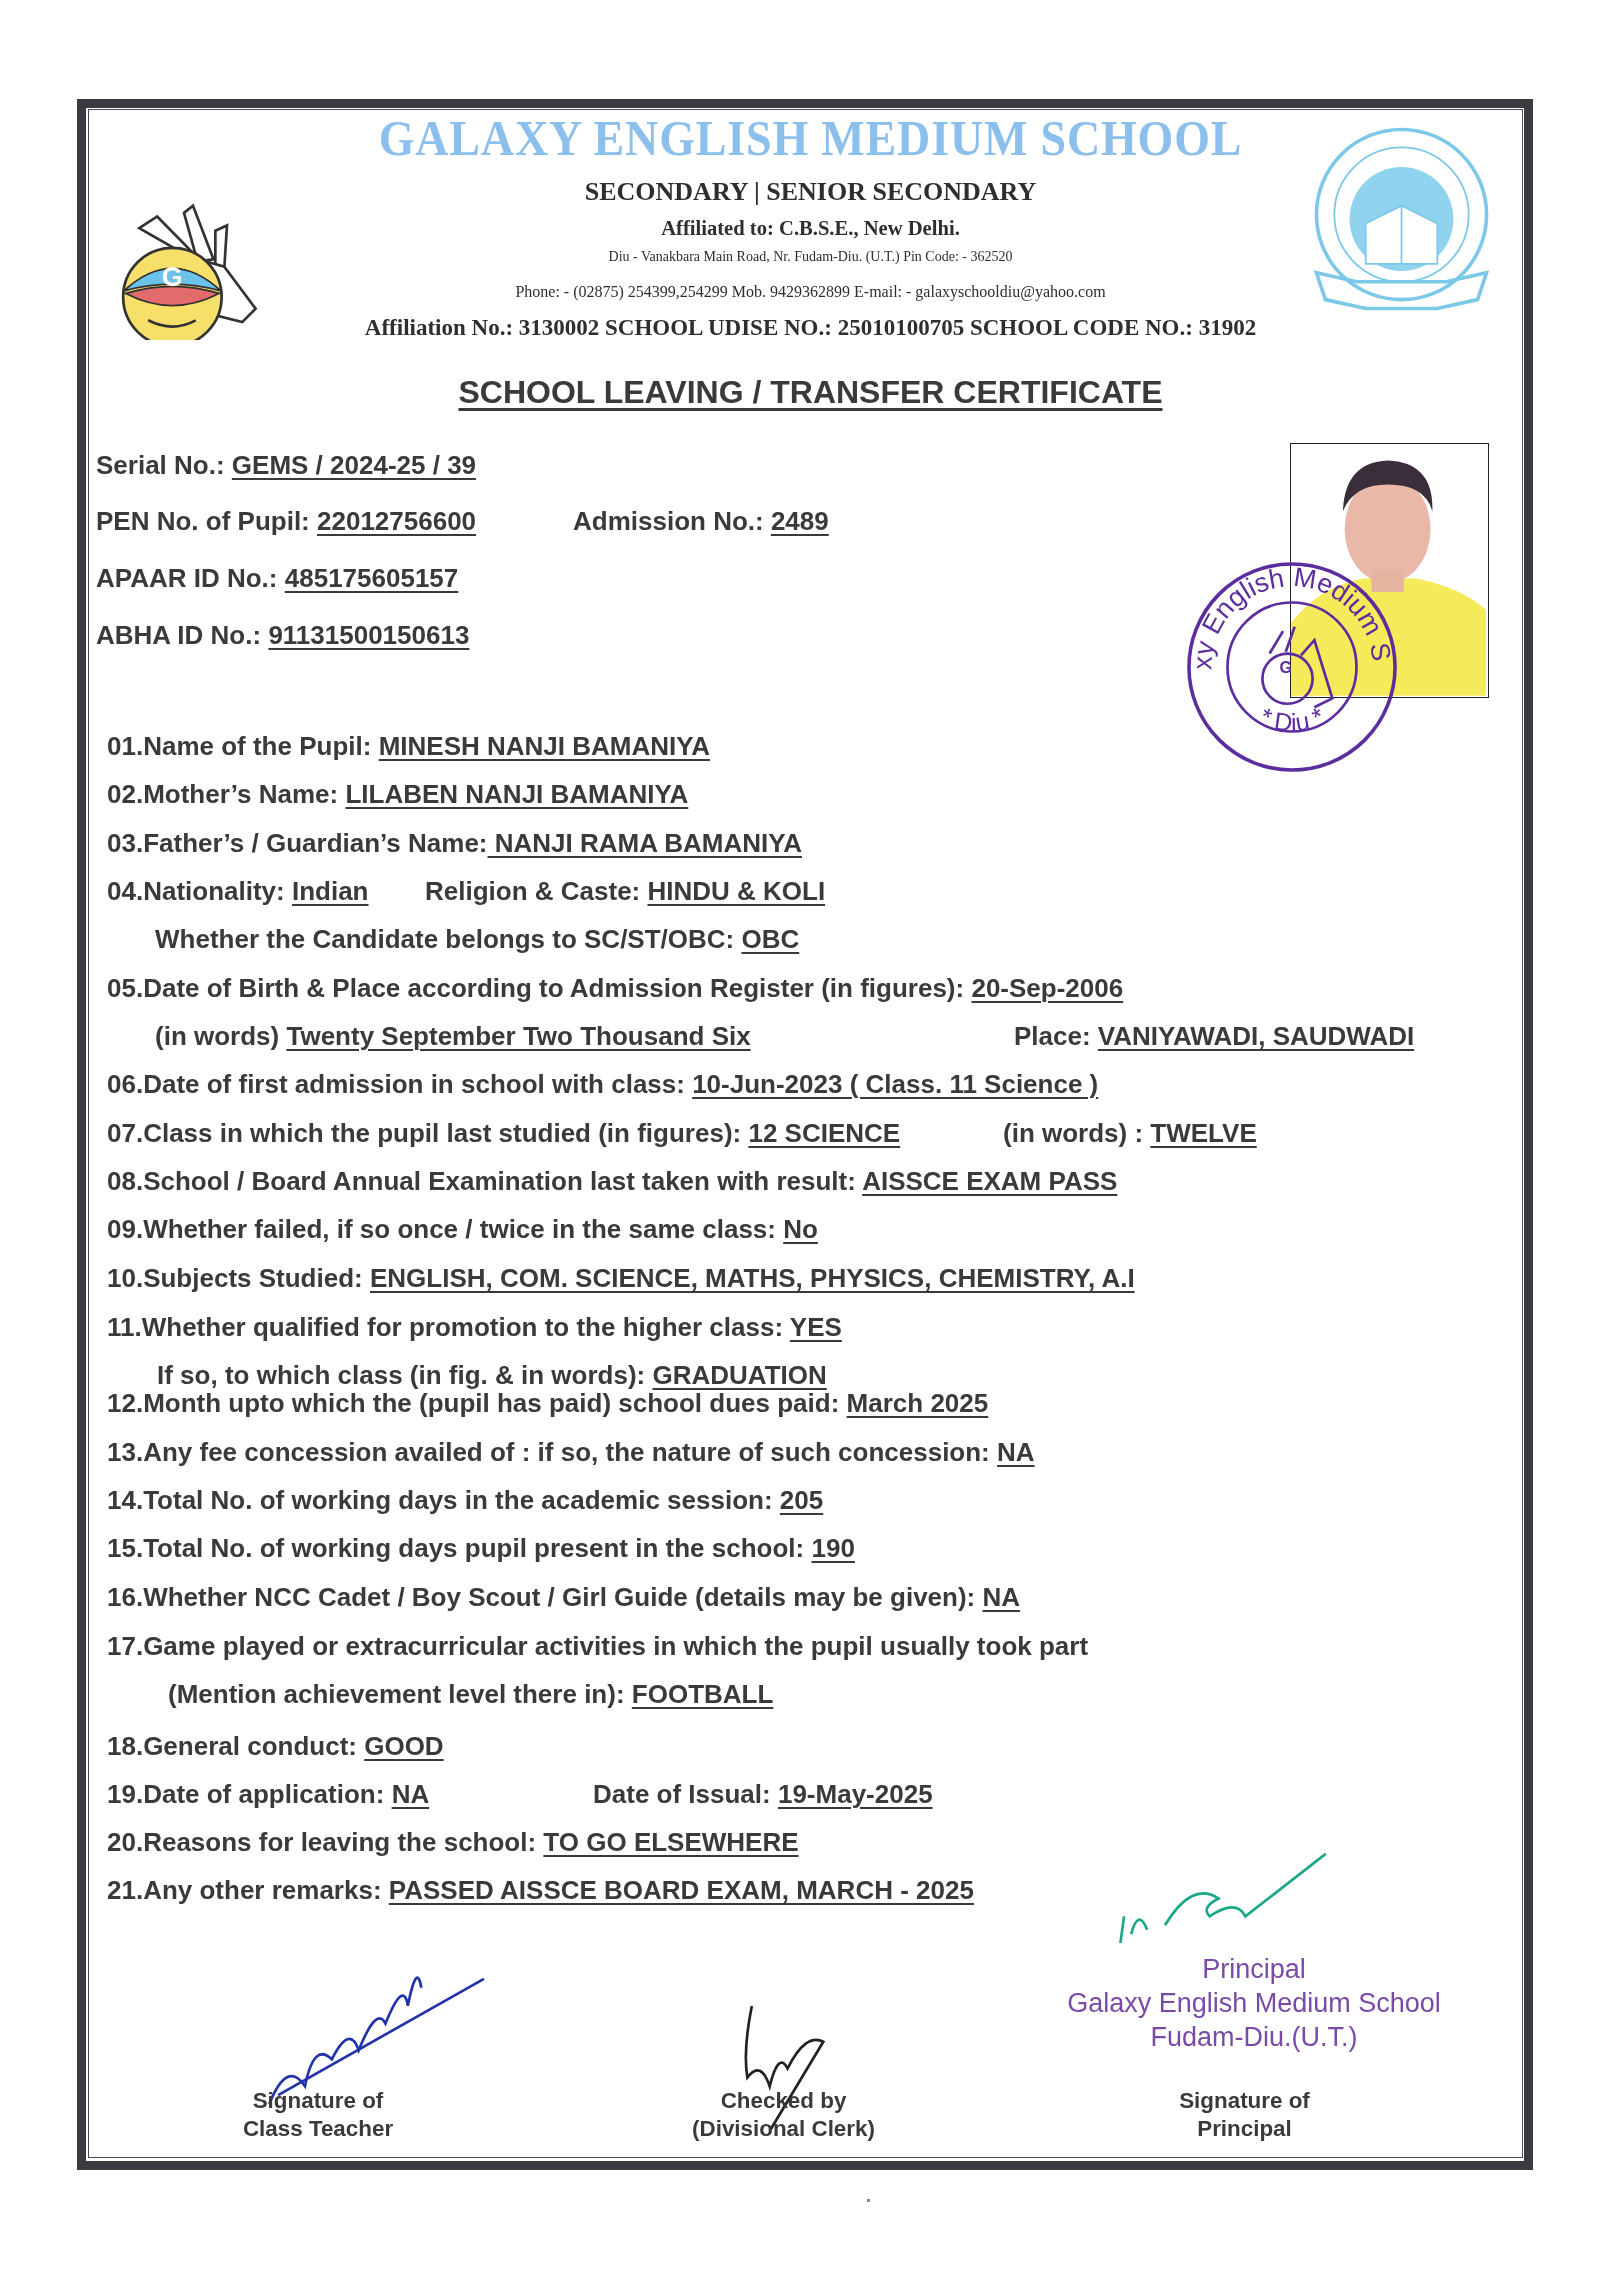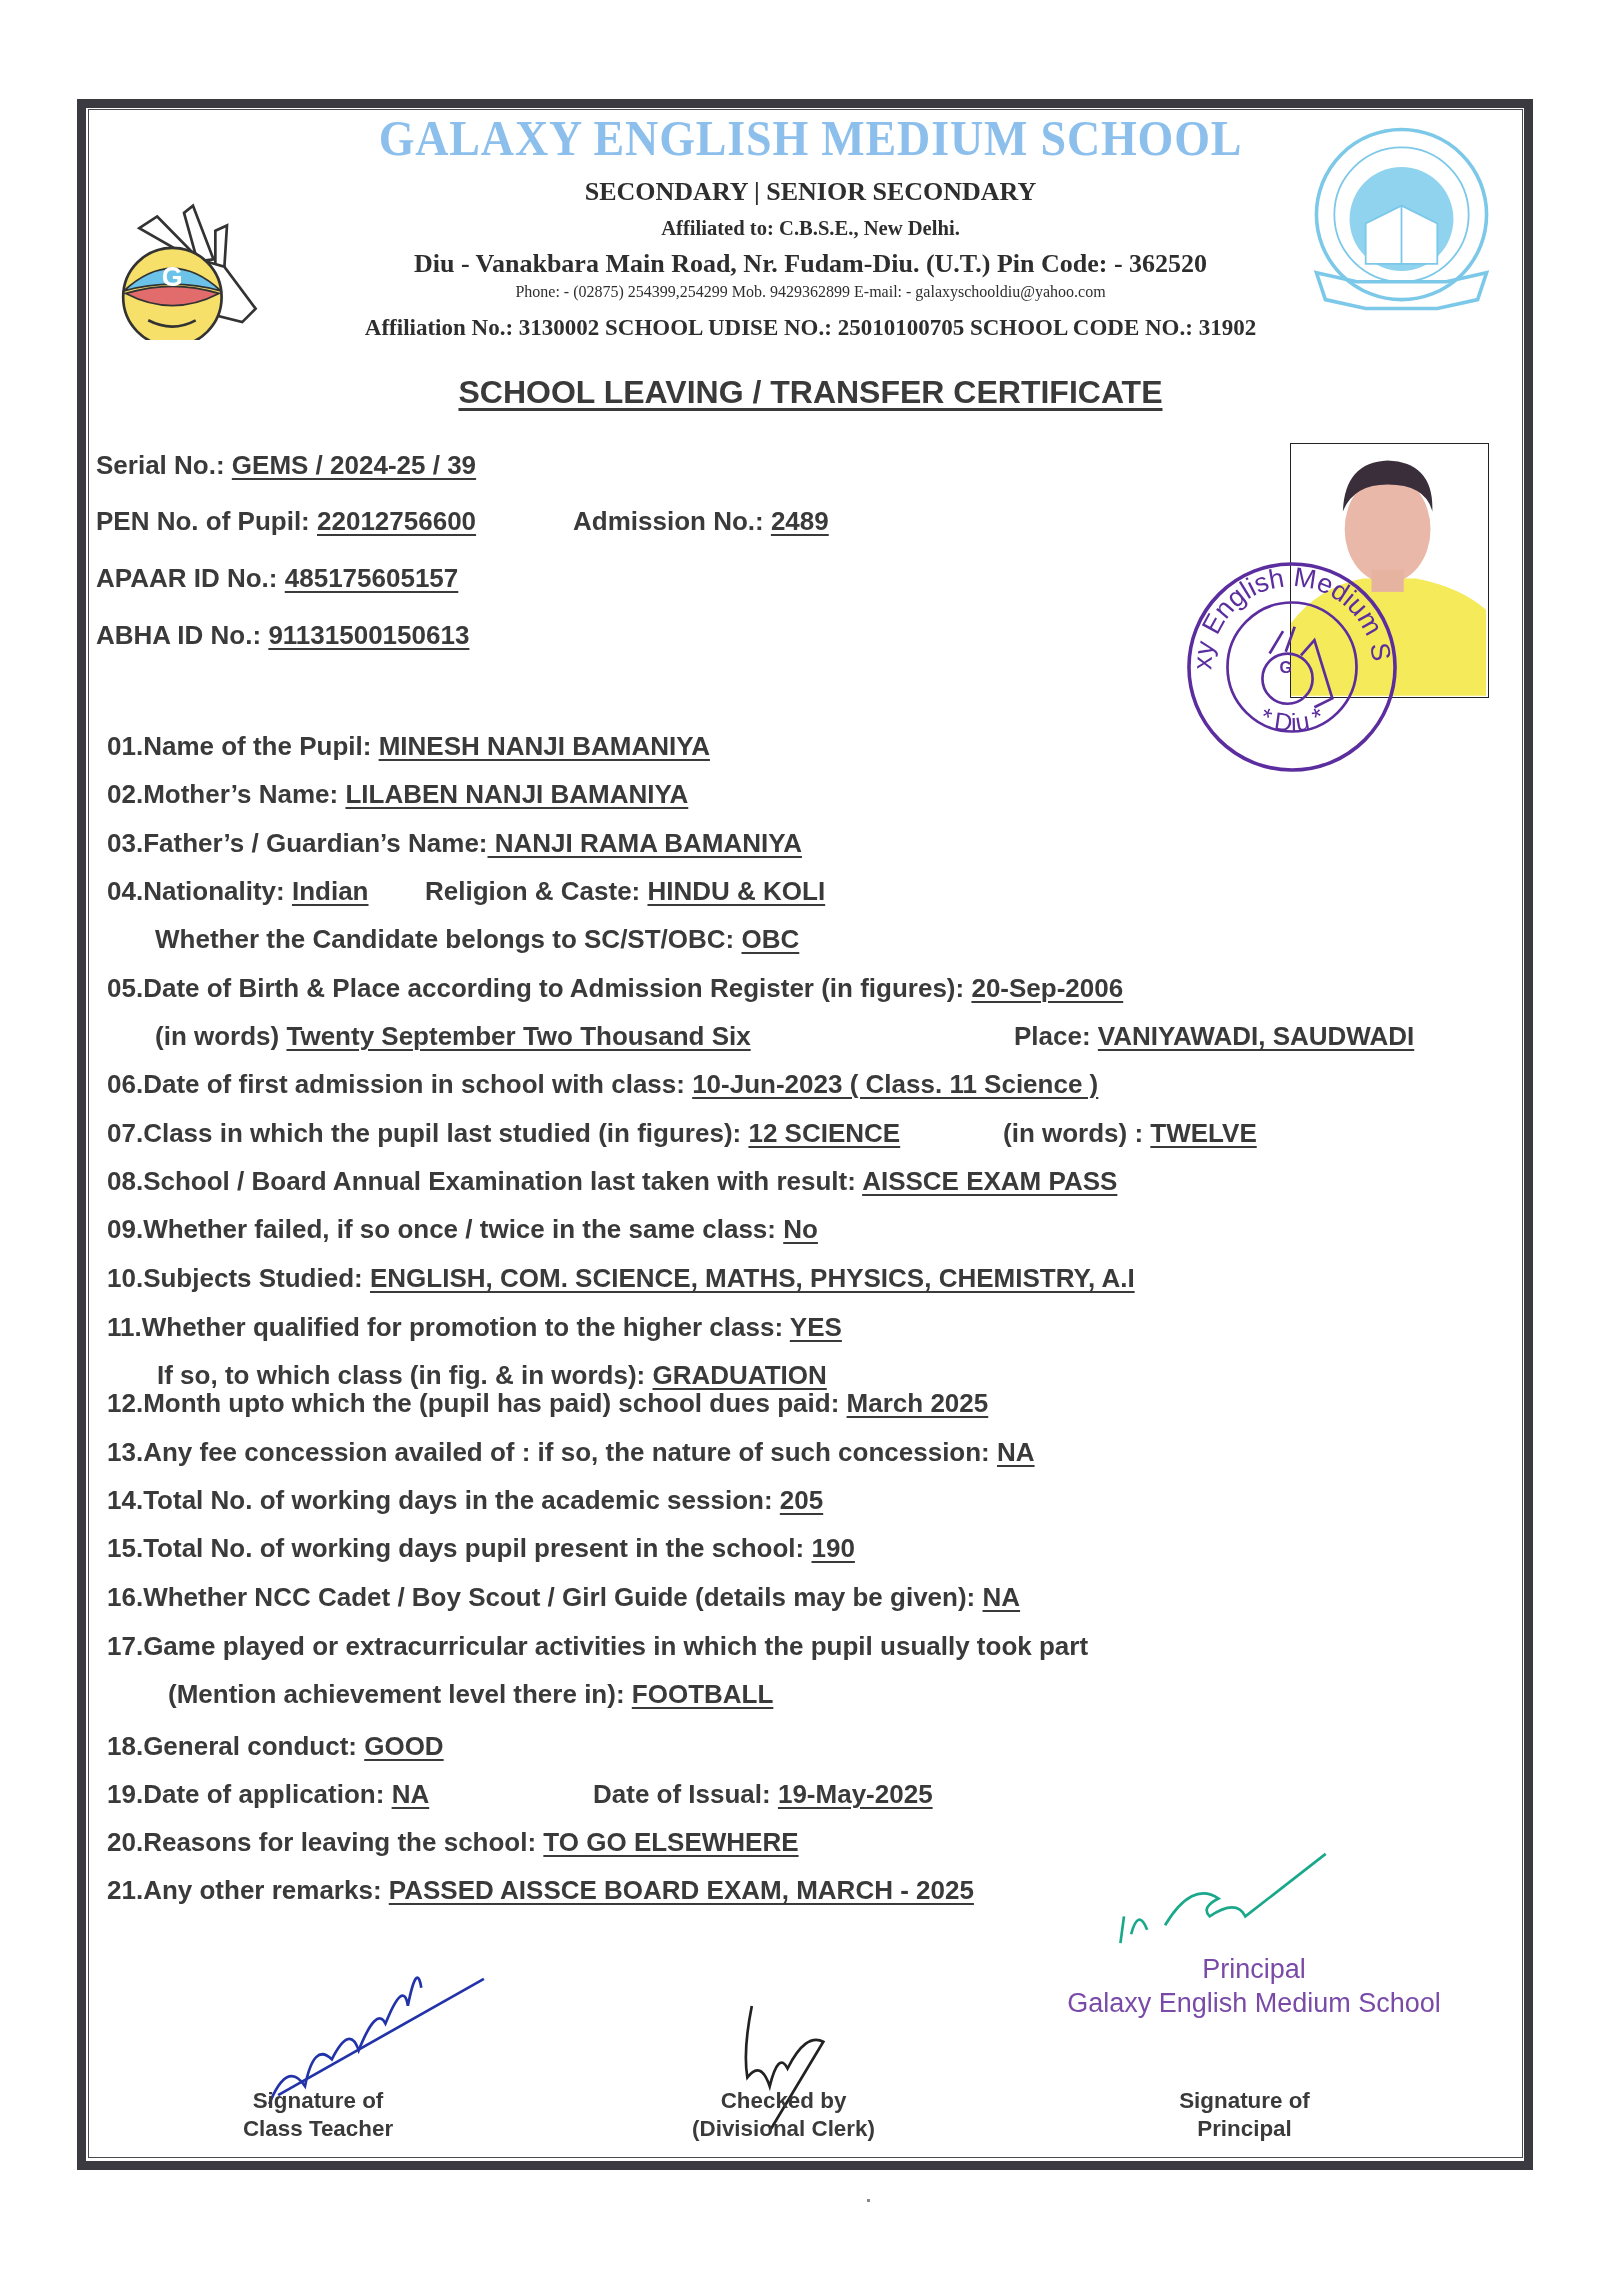--- a/index.html
+++ b/index.html
@@ -9,21 +9,21 @@
                  border:9px solid #3a3a40; box-sizing:border-box; }
   .frame-inner { position:absolute; left:88px; top:109px; width:1435px; height:2049px;
                  border:1.8px solid #4a4a50; box-sizing:border-box; }
   .abs { position:absolute; white-space:nowrap; }
   .center { left:0; width:1621px; text-align:center; }
   .school-name { top:109px; font-family:"Liberation Serif", serif; font-weight:bold;
                  font-size:50px; color:#8cbfec; letter-spacing:0.9px; transform:scaleX(0.92); }
   .hdr { font-family:"Liberation Serif", serif; color:#2e2e2e; }
   .sub1 { top:177px; font-size:26px; font-weight:bold; }
   .sub2 { top:217px; font-size:20.6px; font-weight:bold; }
-  .sub3 { top:249px; font-size:26px; font-weight:bold; }
+  .sub3 { top:249px; font-size:14px; font-weight:normal; }
   .sub4 { top:283px; font-size:16px; font-weight:normal; }
   .sub5 { top:315px; font-size:23px; font-weight:bold; }
   .cert-title { top:374px; font-size:32px; font-weight:bold; text-decoration:underline;
                 text-underline-offset:4.5px; color:#3a3a3a; }
   .line { font-size:26px; font-weight:bold; color:#3a3a3a; }
   .val { text-decoration:underline; text-underline-offset:3.6px; text-decoration-thickness:1.8px; }
   .logo { position:absolute; left:99px; top:161px; width:179px; height:179px; }
   .cbse { position:absolute; left:1303px; top:116px; width:197px; height:215px; }
   .photo { position:absolute; left:1290px; top:443px; width:199px; height:255px;
            border:1.8px solid #222; box-sizing:border-box; background:#fff; overflow:hidden; }
@@ -241,20 +241,21 @@
 <svg class="sig" style="left:716px;top:1997px;" width="161" height="143" viewBox="0 0 180 160">
   <path d="M40 10 Q30 60 35 90 Q50 70 60 100 Q70 60 80 80 Q100 40 120 50 L60 150" fill="none" stroke="#222" stroke-width="3"></path>
 </svg>
 <svg class="sig" style="left:1111px;top:1845px;" width="233" height="116" viewBox="0 0 260 130">
   <path d="M10 110 L14 80 M22 100 Q30 70 40 95 M60 90 Q90 40 120 60 Q100 70 110 80 Q140 60 150 80 L240 10" fill="none" stroke="#1aa88a" stroke-width="3"></path>
 </svg>
 
 <div class="principal-stamp">
   <div>Principal</div>
   <div>Galaxy English Medium School</div>
+  <div>Fudam-Diu.(U.T.)</div>
 </div>
 
 <div class="abs sig-label" style="left:206px;top:2087px;width:224px;">
   <div>Signature of</div>
   <div>Class Teacher</div>
 </div>
 <div class="abs sig-label" style="left:667px;top:2087px;width:233px;">
   <div>Checked by</div>
   <div>(Divisional Clerk)</div>
 </div>

